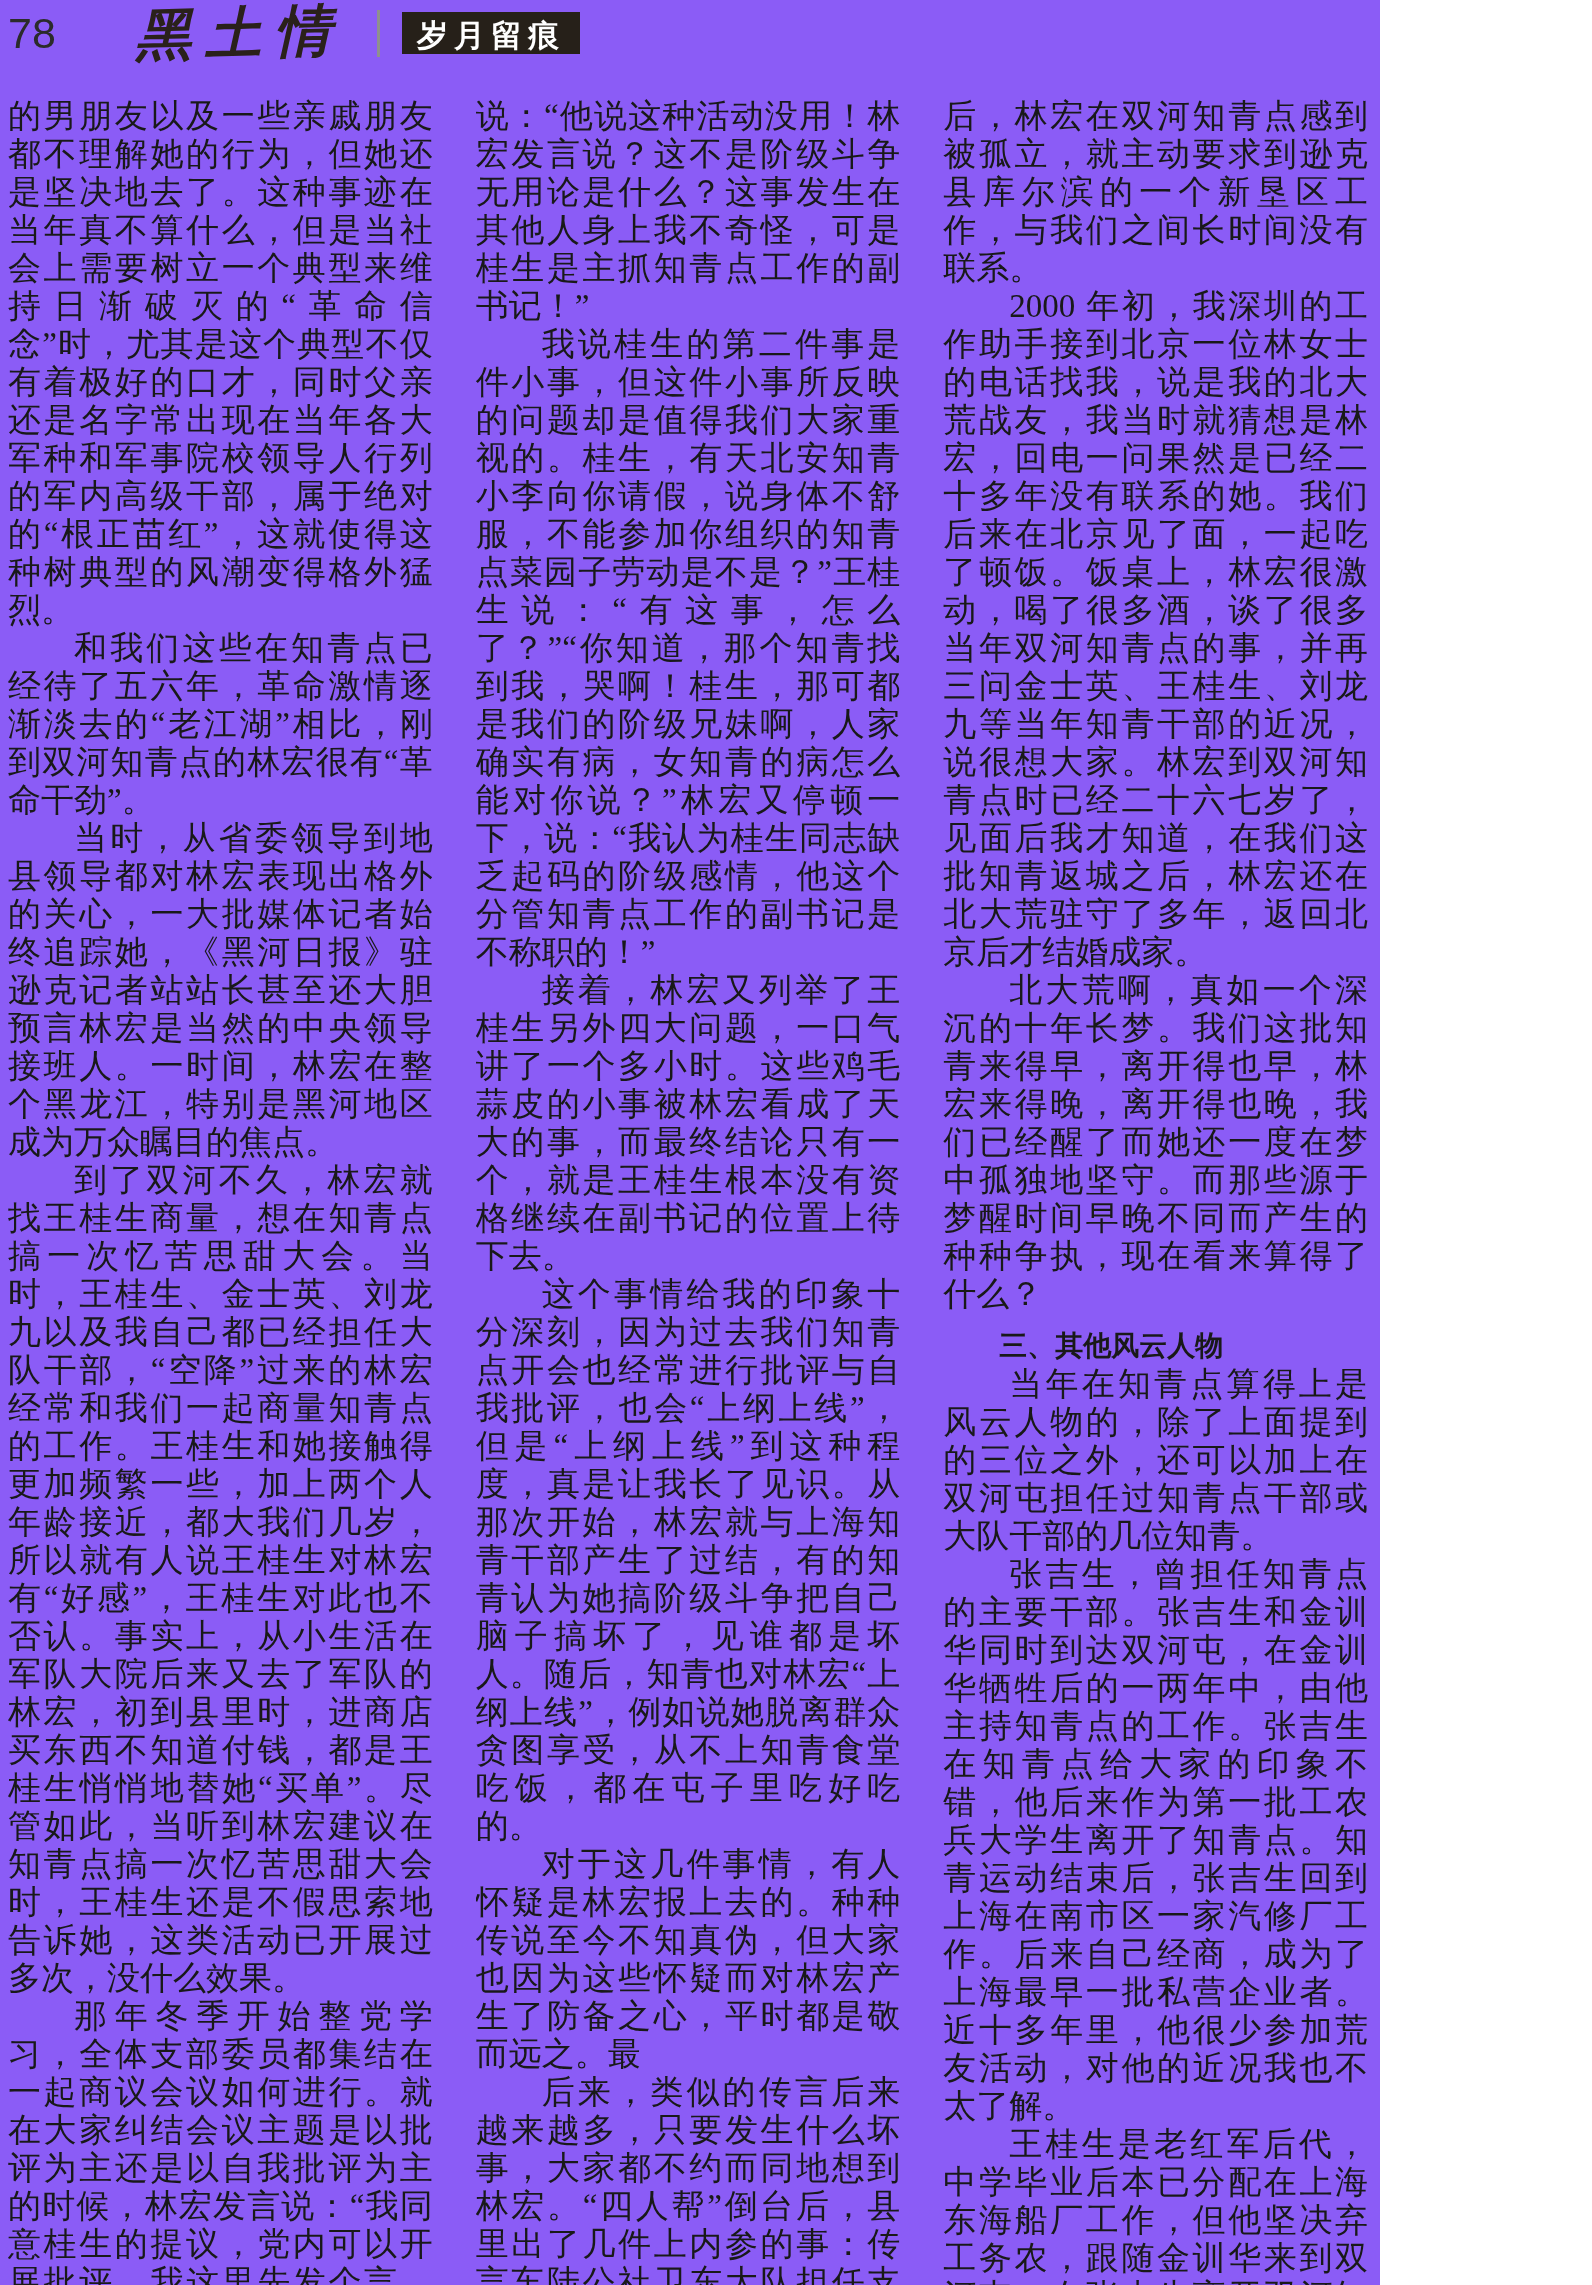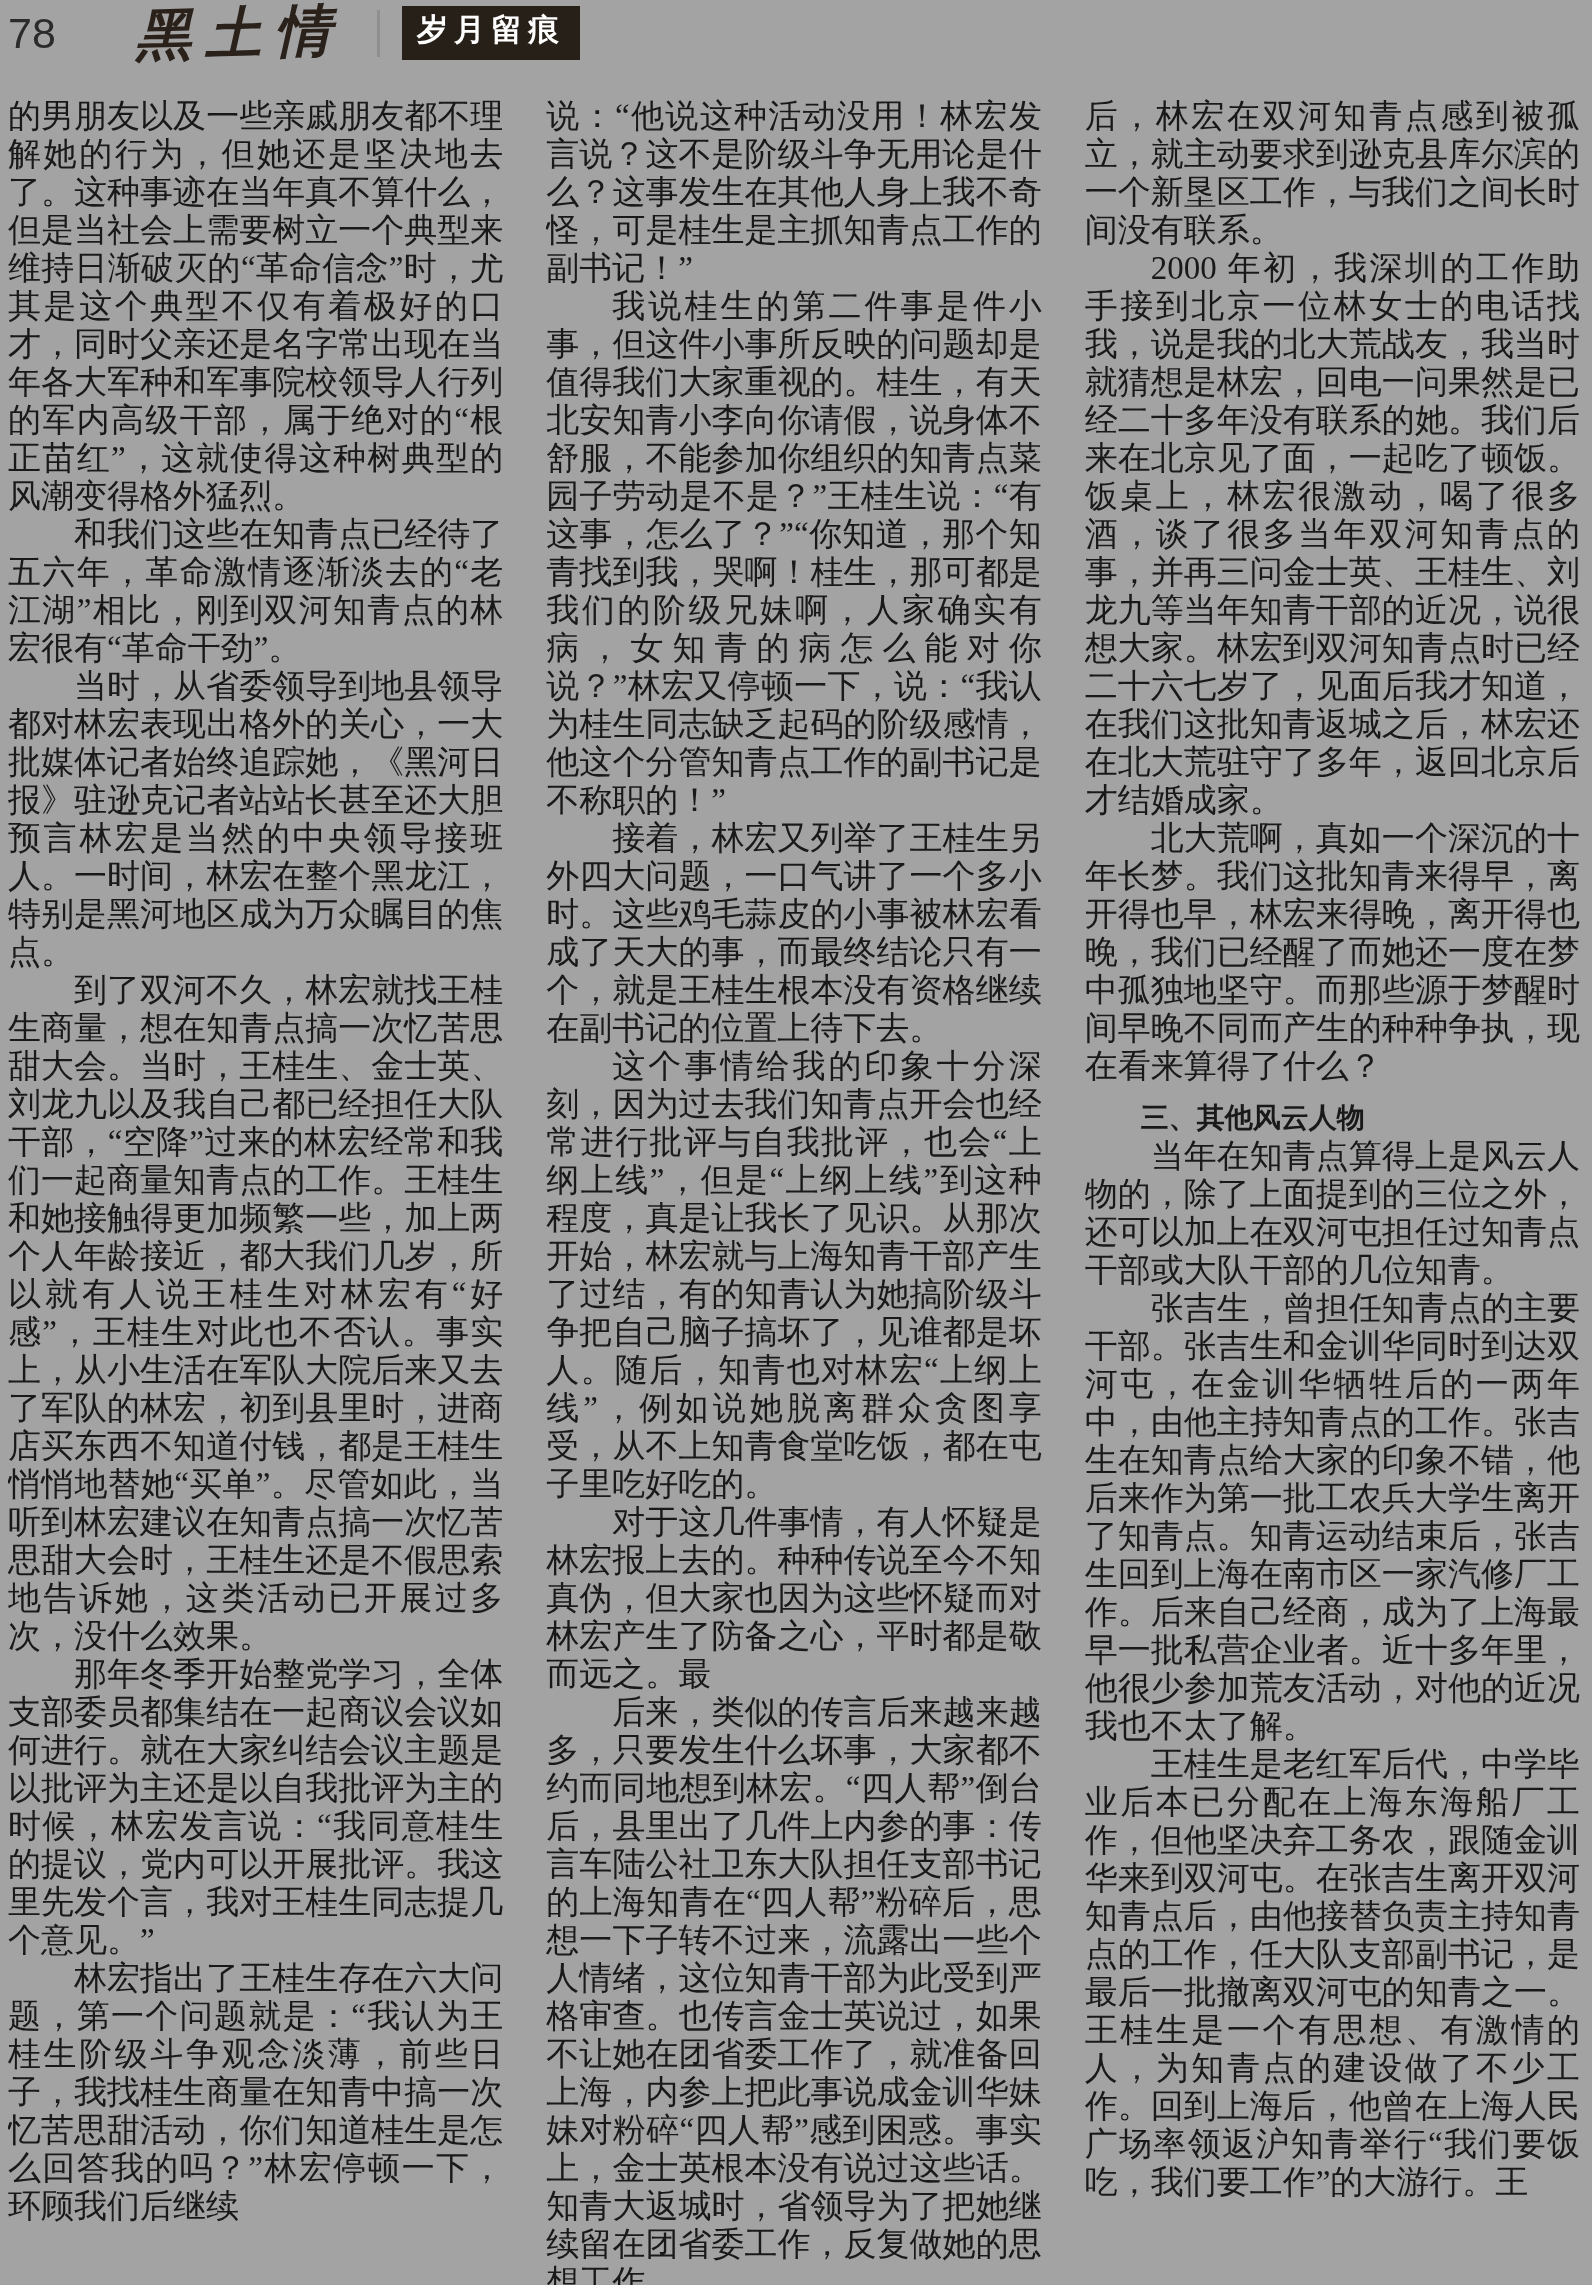--- a/index.html
+++ b/index.html
@@ -1,19 +1,19 @@
 <!DOCTYPE html>
 <html><head>
 <meta charset="utf-8">
 <style>
   html,body{margin:0;padding:0;background:#ffffff;}
   .page{
     position:relative;
-    width:1592px;height:2286px;
-    background:#a3a3a3;
+    width:1380px;height:2286px;
+    background:#8b5cf6;
     overflow:hidden;
     font-family:"Liberation Serif","DejaVu Serif",serif;
   }
   .header{
     display:flex;
     align-items:center;
     height:62px;
     padding-top:2px;
   }
   .pagenum{
@@ -40,21 +40,21 @@
     margin:0 22px 0 32px;
     flex:0 0 auto;
   }
   .badge{
     background:#262019;
     color:#ffffff;
     font-family:"Liberation Sans","DejaVu Sans",sans-serif;
     font-weight:bold;
     font-size:31px;
     letter-spacing:6px;
-    padding:7px 15px 12px 15px;
+    padding:7px 15px 0 15px;
     flex:0 0 auto;
     line-height:1.1;
   }
   .columns{
     display:flex;
     gap:43px;
     padding:33px 12px 0 8px;
   }
   .col{
     flex:1 1 0;

